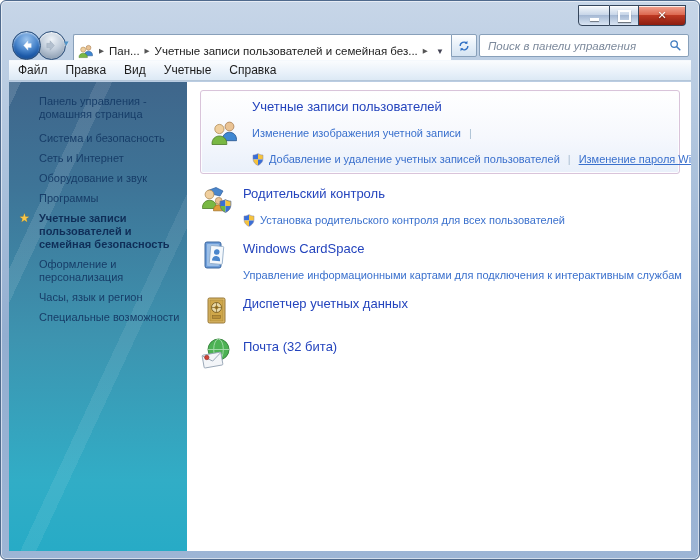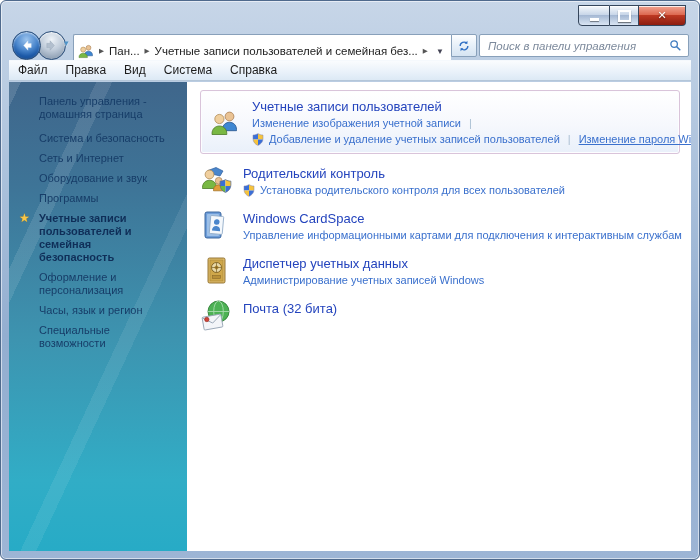--- a/index.html
+++ b/index.html
@@ -52,36 +52,36 @@
     background:linear-gradient(180deg,#fafcfe 0%,#eaf2fa 55%,#dcE9f5 100%);
     border-top:1px solid #f5f9fd;border-bottom:1px solid #b4c6d9;
     display:flex;align-items:flex-start;font-size:12px;color:#1c1c1c;box-sizing:border-box;}
   .menu-item{padding:2px 9px;cursor:default;}
   
   .content{position:absolute;left:8px;right:8px;top:81px;bottom:8px;display:flex;background:#fff;}
   .sidebar{width:178px;flex:none;position:relative;padding-top:13px;box-sizing:border-box;
     background:
       linear-gradient(115deg,rgba(255,255,255,.13) 0 3%,transparent 3% 22%,rgba(255,255,255,.10) 22% 26%,transparent 26% 58%,rgba(255,255,255,.08) 58% 62%,transparent 62%),
       linear-gradient(180deg,#3f668b 0%,#3e7497 22%,#3d94b0 55%,#31adc6 85%,#27abc6 100%);}
-  .side-item{position:relative;padding:0 20px 0 30px;margin-bottom:7px;
+  .side-item{position:relative;padding:0 7px 0 30px;margin-bottom:7px;
     font-size:11px;line-height:13px;color:#173d68;cursor:pointer;}
   .side-item.home{margin-bottom:11px;}
   .side-item.active{font-weight:bold;color:#0f2e58;}
   .side-star{position:absolute;left:10px;top:0;font-size:12px;color:#f7c64a;
     text-shadow:0 0 1px #a87900;}
   .main{flex:1;background:#fff;padding:8px 11px 0 13px;box-sizing:border-box;overflow:hidden;}
   .section{display:flex;margin-bottom:11px;}
   .section.highlight{border:1px solid #d9c4da;border-radius:3px;
     background:linear-gradient(180deg,#ffffff 0%,#f6f8fd 55%,#e9f0fa 100%);
     box-shadow:inset 0 0 0 1px #fdfdff;
     padding:6px 8px;margin:0 0 10px 0;align-items:center;}
   .sec-icon{width:32px;height:32px;flex:none;margin-right:11px;}
   .sec-body{min-width:0;}
   .sec-title{display:inline-block;font-size:13px;line-height:16px;color:#2444bd;text-decoration:none;cursor:pointer;}
-  .sec-row{font-size:11px;line-height:15px;margin-top:1px;display:flex;align-items:center;white-space:nowrap;}
+  .sec-row{font-size:11px;line-height:15px;margin-top:11px;display:flex;align-items:center;white-space:nowrap;}
   .sec-link{color:#3a70cd;text-decoration:none;cursor:pointer;}
   .sec-link.underlined{text-decoration:underline;}
   .sep{color:#a9bed2;margin:0 8px;}
   .shield{display:inline-flex;margin-right:5px;flex:none;}
 </style>
 </head>
 <body>
 
 <div class="window">
 
@@ -143,21 +143,21 @@
         <circle cx="6.3" cy="6.3" r="4" fill="none" stroke="#3f7bbf" stroke-width="1.6"></circle>
         <line x1="9.5" y1="9.5" x2="13.3" y2="13.3" stroke="#3f7bbf" stroke-width="1.9" stroke-linecap="round"></line>
       </svg>
     </div>
   </div>
 
   <div class="menubar">
     <span class="menu-item">Файл</span>
     <span class="menu-item">Правка</span>
     <span class="menu-item">Вид</span>
-    <span class="menu-item">Система</span>
+    <span class="menu-item">Учетные</span>
     <span class="menu-item">Справка</span>
   </div>
 
   <div class="content">
 
     <div class="sidebar">
       <div class="side-item home">Панель управления - домашняя страница</div>
       <div class="side-item">Система и безопасность</div>
       <div class="side-item">Сеть и Интернет</div>
       <div class="side-item">Оборудование и звук</div>
@@ -287,23 +287,20 @@
             <rect x="10" y="6" width="13" height="21" fill="#cfa74a" stroke="#a9863a" stroke-width="0.6"></rect>
             <circle cx="16.5" cy="13.5" r="5" fill="#e8d8a8" stroke="#7a5f20" stroke-width="0.9"></circle>
             <circle cx="16.5" cy="13.5" r="2" fill="#b89038"></circle>
             <line x1="16.5" y1="8.5" x2="16.5" y2="18.5" stroke="#7a5f20" stroke-width="0.7"></line>
             <line x1="11.5" y1="13.5" x2="21.5" y2="13.5" stroke="#7a5f20" stroke-width="0.7"></line>
             <rect x="12.5" y="21.5" width="8" height="3" fill="#b89038" stroke="#8a6a28" stroke-width="0.6"></rect>
           </svg>
         </div>
         <div class="sec-body">
           <a class="sec-title">Диспетчер учетных данных</a>
-          <div class="sec-row">
-            <a class="sec-link">Администрирование учетных записей Windows</a>
-          </div>
         </div>
       </div>
 
       <div class="section">
         <div class="sec-icon">
           <svg viewBox="0 0 32 32" width="32" height="32">
             <circle cx="18.5" cy="12.5" r="10.5" fill="#4db254" stroke="#2e7d34" stroke-width="0.9"></circle>
             <ellipse cx="18.5" cy="12.5" rx="4.8" ry="10.5" fill="none" stroke="#a8dcae" stroke-width="0.9"></ellipse>
             <line x1="8" y1="12.5" x2="29" y2="12.5" stroke="#a8dcae" stroke-width="0.9"></line>
             <g transform="rotate(-10 13 23)">

